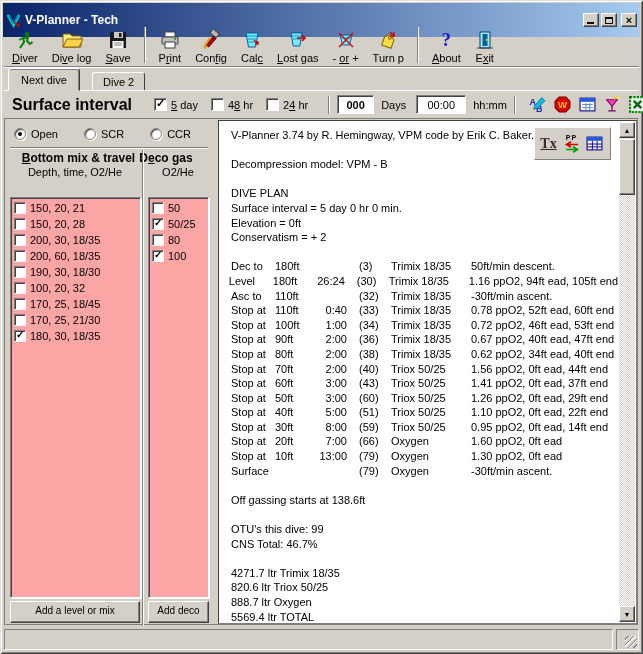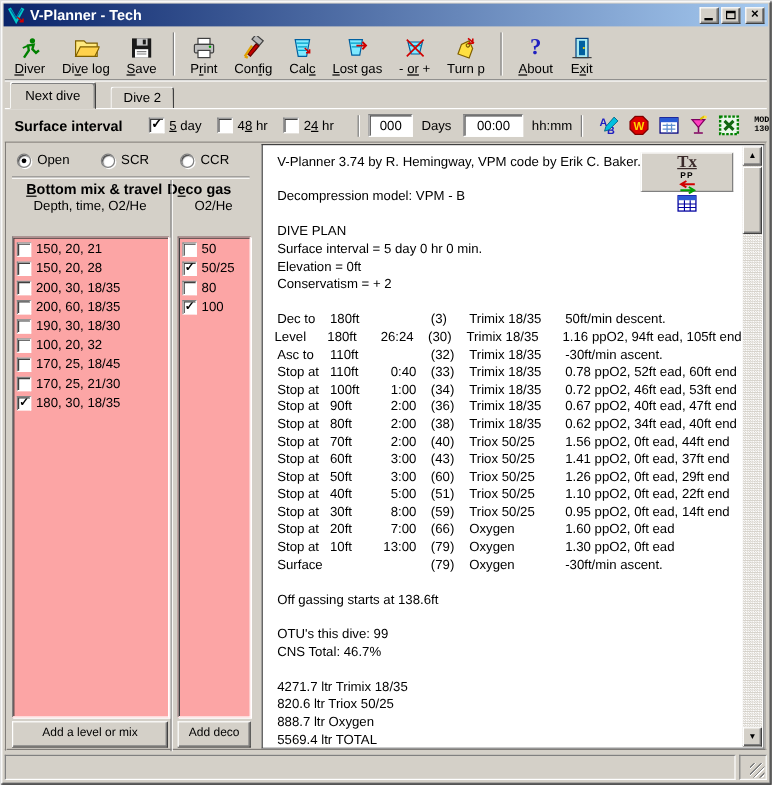--- a/index.html
+++ b/index.html
@@ -5,21 +5,21 @@
   html,body{margin:0;padding:0;width:643px;height:654px;overflow:hidden;
     font-family:"Liberation Sans", sans-serif;font-size:11px;color:#000;}
   *{box-sizing:border-box;}
   u{text-decoration:underline;}
 
   .window{position:absolute;inset:0;background:#d4d0c8;
     box-shadow:inset 1px 1px 0 #dfdfdf, inset -1px -1px 0 #404040,
                inset 2px 2px 0 #ffffff, inset -2px -2px 0 #808080;}
 
   
-  .titlebar{position:absolute;left:3px;right:3px;top:3px;height:19px;
+  .titlebar{position:absolute;left:3px;right:3px;top:3px;height:34px;
     background:linear-gradient(to right,#0a246a,#a6caf0);
     display:flex;align-items:center;padding:0 3px;}
   .title-icon{width:15px;height:15px;margin-right:4px;flex:none;}
   .title-text{color:#fff;font-weight:bold;font-size:12px;flex:1;white-space:nowrap;}
   .cap-btn{width:16px;height:14px;background:#d4d0c8;margin-left:2px;flex:none;
     border:1px solid;border-color:#ffffff #404040 #404040 #ffffff;
     box-shadow:inset -1px -1px 0 #808080;position:relative;cursor:default;
     display:flex;align-items:center;justify-content:center;font-size:10px;font-weight:bold;}
   .cap-btn.close{margin-left:4px;}
   .glyph-min{position:absolute;left:3px;bottom:2px;width:7px;height:2px;background:#000;}
@@ -48,31 +48,31 @@
   .tab{position:absolute;bottom:0;background:#d4d0c8;white-space:nowrap;
     border:1px solid;border-radius:3px 3px 0 0;cursor:default;}
   .tab.active{left:4px;height:23px;z-index:2;padding:5px 12px 0;
     border-color:#ffffff #404040 #d4d0c8 #ffffff;box-shadow:inset -1px 1px 0 #808080;}
   .tab.inactive{left:88px;height:19px;z-index:0;padding:3px 10px 0;
     border-color:#ffffff #404040 #808080 #ffffff;}
 
   
   .surface-row{position:absolute;left:4px;right:4px;top:92px;height:25px;
     display:flex;align-items:center;}
-  .si-label{font-weight:bold;font-size:12px;margin-left:8px;margin-right:22px;white-space:nowrap;}
+  .si-label{font-weight:bold;font-size:16px;margin-left:8px;margin-right:22px;white-space:nowrap;}
   .si-check{display:flex;align-items:center;margin-right:13px;cursor:default;white-space:nowrap;}
   .cb{width:13px;height:13px;background:#fff;margin-right:4px;flex:none;position:relative;
     border:1px solid;border-color:#808080 #ffffff #ffffff #808080;
     box-shadow:inset 1px 1px 0 #404040;}
   .cb.checked::after{content:"✓";position:absolute;left:1px;top:-2px;font-weight:bold;font-size:11px;}
   .surface-row .etch-v{height:18px;margin:0 7px;}
   .field{height:19px;background:#fff;border:1px solid;border-color:#808080 #ffffff #ffffff #808080;
     box-shadow:inset 1px 1px 0 #404040;font-family:"Liberation Sans",sans-serif;
     font-size:11px;text-align:center;padding:0;}
-  .field.days{width:37px;margin-right:7px;}
+  .field.days{width:37px;margin-right:7px;font-weight:bold;}
   .field.hhmm{width:50px;margin:0 7px 0 10px;}
   .unit-label{white-space:nowrap;}
   .mini-icon{width:20px;height:20px;display:flex;align-items:center;justify-content:center;
     margin-left:5px;cursor:default;flex:none;}
   .mod-icon{flex-direction:column;line-height:6.5px;font-size:7px;font-weight:bold;
     font-family:"Liberation Mono",monospace;width:24px;}
 
   
   .main{position:absolute;left:4px;right:4px;top:118px;bottom:28px;
     border:2px groove #d4d0c8;}
@@ -117,21 +117,21 @@
   .prow .c0{width:44px;flex:none;}
   .prow .c1{width:37px;flex:none;}
   .prow .c2{width:35px;flex:none;text-align:right;}
   .prow .c3{width:44px;flex:none;padding-left:12px;}
   .prow .c4{width:80px;flex:none;}
   .prow .c5{flex:1;}
 
   
   .edit-tools{position:absolute;top:6px;right:25px;width:77px;height:33px;background:#d4d0c8;
     border:1px solid;border-color:#ffffff #808080 #808080 #ffffff;
-    display:flex;align-items:center;justify-content:space-between;padding:0 2px;flex-direction:column;}
+    display:flex;align-items:center;justify-content:flex-start;padding:0 2px;}
   .et-btn{width:23px;height:26px;display:flex;align-items:center;justify-content:center;cursor:default;}
   .tx-label{font-family:"Liberation Serif",serif;font-weight:bold;font-size:14px;color:#3a2a2a;
     text-decoration:underline;}
   .pp-wrap{display:flex;flex-direction:column;align-items:center;line-height:6px;}
   .pp-label{font-size:7px;font-weight:bold;letter-spacing:1px;}
 
   
   .vscroll{position:absolute;top:1px;bottom:1px;right:1px;width:16px;
     background:conic-gradient(#ffffff 25%,#d4d0c8 0 50%,#ffffff 0 75%,#d4d0c8 0) 0 0/2px 2px;}
   .sb-btn{position:absolute;left:0;width:16px;height:16px;background:#d4d0c8;

